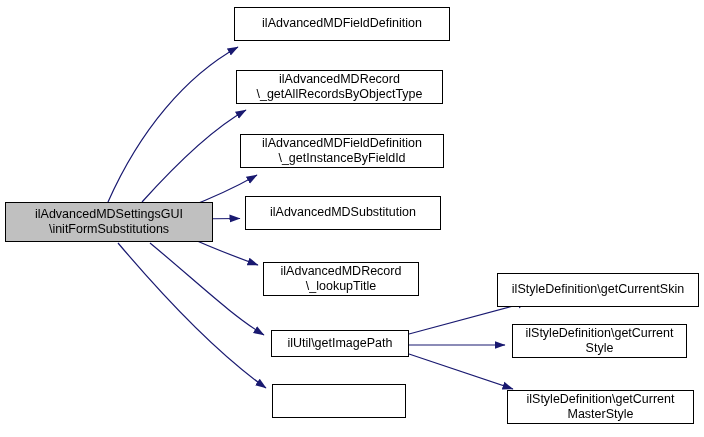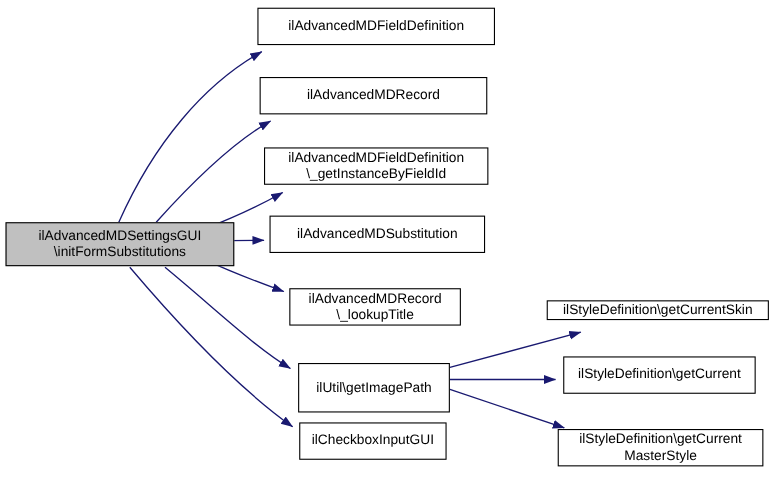--- a/index.html
+++ b/index.html
@@ -69,52 +69,53 @@
     <span>ilAdvancedMDSettingsGUI</span>
     <span>\initFormSubstitutions</span>
   </div>
 
   <div class="node" style="left:234px;top:7px;width:216px;height:34px;">
     <span>ilAdvancedMDFieldDefinition</span>
   </div>
 
   <div class="node" style="left:236px;top:70px;width:207px;height:34px;">
     <span>ilAdvancedMDRecord</span>
+    <span>\_getAllRecordsByObjectType</span>
   </div>
 
   <div class="node" style="left:240px;top:134px;width:204px;height:34px;">
     <span>ilAdvancedMDFieldDefinition</span>
     <span>\_getInstanceByFieldId</span>
   </div>
 
   <div class="node" style="left:245px;top:196px;width:196px;height:34px;">
     <span>ilAdvancedMDSubstitution</span>
   </div>
 
   <div class="node" style="left:263px;top:262px;width:156px;height:34px;">
     <span>ilAdvancedMDRecord</span>
     <span>\_lookupTitle</span>
   </div>
 
-  <div class="node" style="left:271px;top:330px;width:138px;height:45px;">
+  <div class="node" style="left:271px;top:330px;width:138px;height:27px;">
     <span>ilUtil\getImagePath</span>
     <span></span>
   </div>
 
   <div class="node" style="left:272px;top:384px;width:134px;height:34px;">
-    <span>ilCheckboxInputGUI</span>
   </div>
 
-  <div class="node" style="left:497px;top:273px;width:202px;height:18px;">
+  <div class="node" style="left:497px;top:273px;width:202px;height:34px;">
     <span>ilStyleDefinition\getCurrentSkin</span>
     <span></span>
   </div>
 
   <div class="node" style="left:512px;top:324px;width:175px;height:34px;">
     <span>ilStyleDefinition\getCurrent</span>
+    <span>Style</span>
   </div>
 
   <div class="node" style="left:507px;top:390px;width:187px;height:34px;">
     <span>ilStyleDefinition\getCurrent</span>
     <span>MasterStyle</span>
   </div>
 
 </div>
 
 </body></html>

